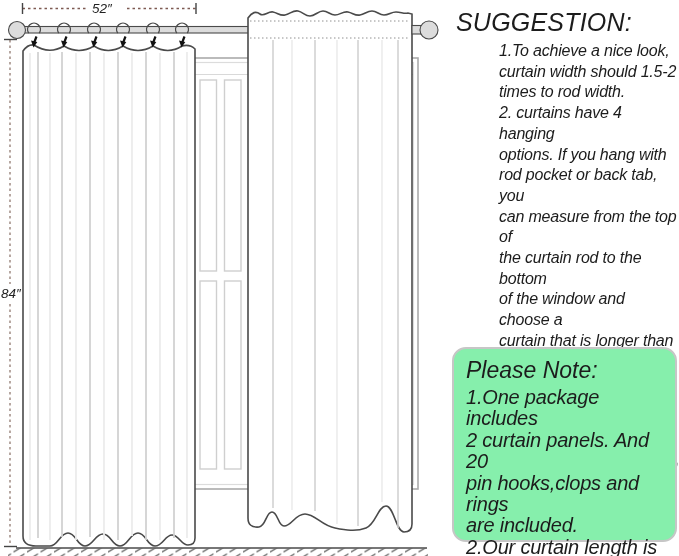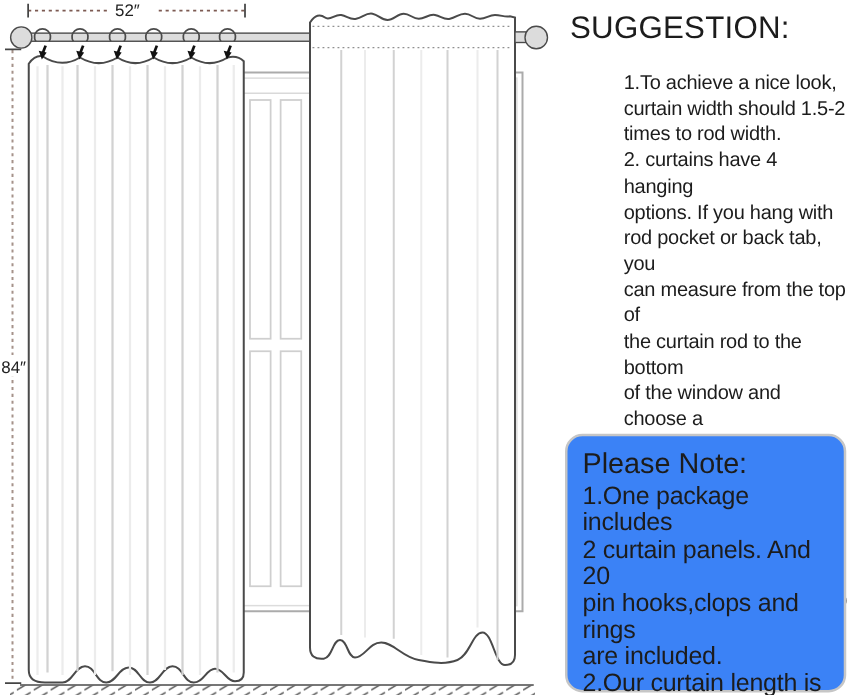--- a/index.html
+++ b/index.html
@@ -2,36 +2,36 @@
 <html><head>
 <meta charset="utf-8">
 <style>
   html,body{margin:0;padding:0;}
   body{
     width:679px;height:556px;position:relative;overflow:hidden;
     background:#ffffff;
     font-family:"Liberation Sans", sans-serif;
     color:#1c1c1c;
   }
-  .stage{position:absolute;left:0;top:0;width:679px;height:556px;}
+  .stage{position:absolute;left:0;top:0;width:679px;height:556px;font-style:italic;}
   .diagram{position:absolute;left:0;top:0;width:455px;height:556px;}
   .text-col{position:absolute;left:456px;top:8px;width:222px;}
   .suggestion-title{
     font-size:25px;letter-spacing:0.2px;font-weight:400;
-    margin:0 0 20px 0;white-space:nowrap;
+    margin:0 0 4px 0;white-space:nowrap;
   }
   .suggestion-body{
     font-size:16px;line-height:20.7px;letter-spacing:-0.2px;
     white-space:pre-line;
     margin-left:43px;
   }
   .note-box{
     position:absolute;left:452px;top:347px;width:199px;height:183px;
     border:2.5px solid #c6c6c6;border-radius:14px;
-    padding:8px 10px 12px 12px;background:#3b82f6;
+    padding:8px 10px 0 12px;background:#86efac;
   }
   .note-title{
     font-size:23px;font-weight:400;margin:0 0 3px 0;white-space:nowrap;
   }
   .note-body{
     font-size:20px;line-height:21.4px;letter-spacing:-0.2px;
     white-space:pre-line;
   }
   svg text{font-family:"Liberation Sans", sans-serif;}
 </style>

